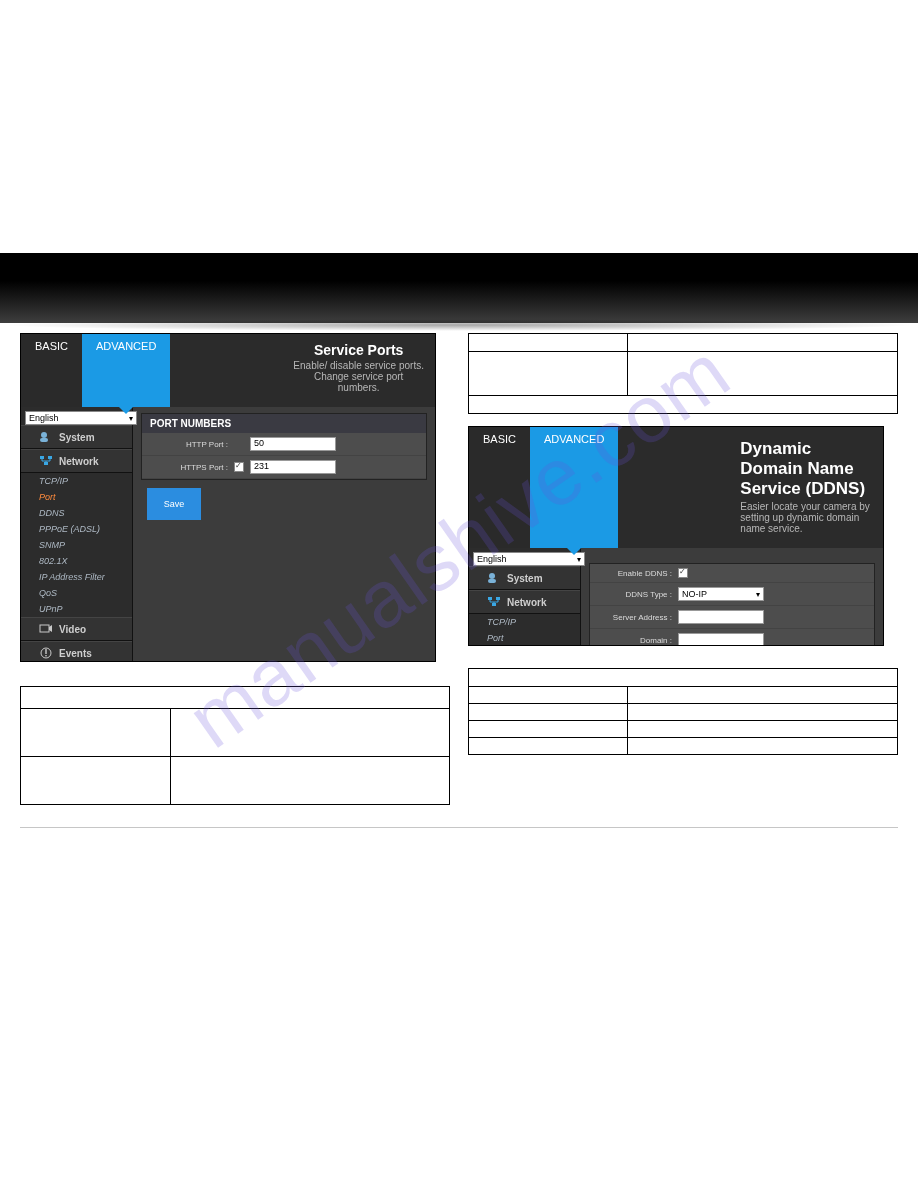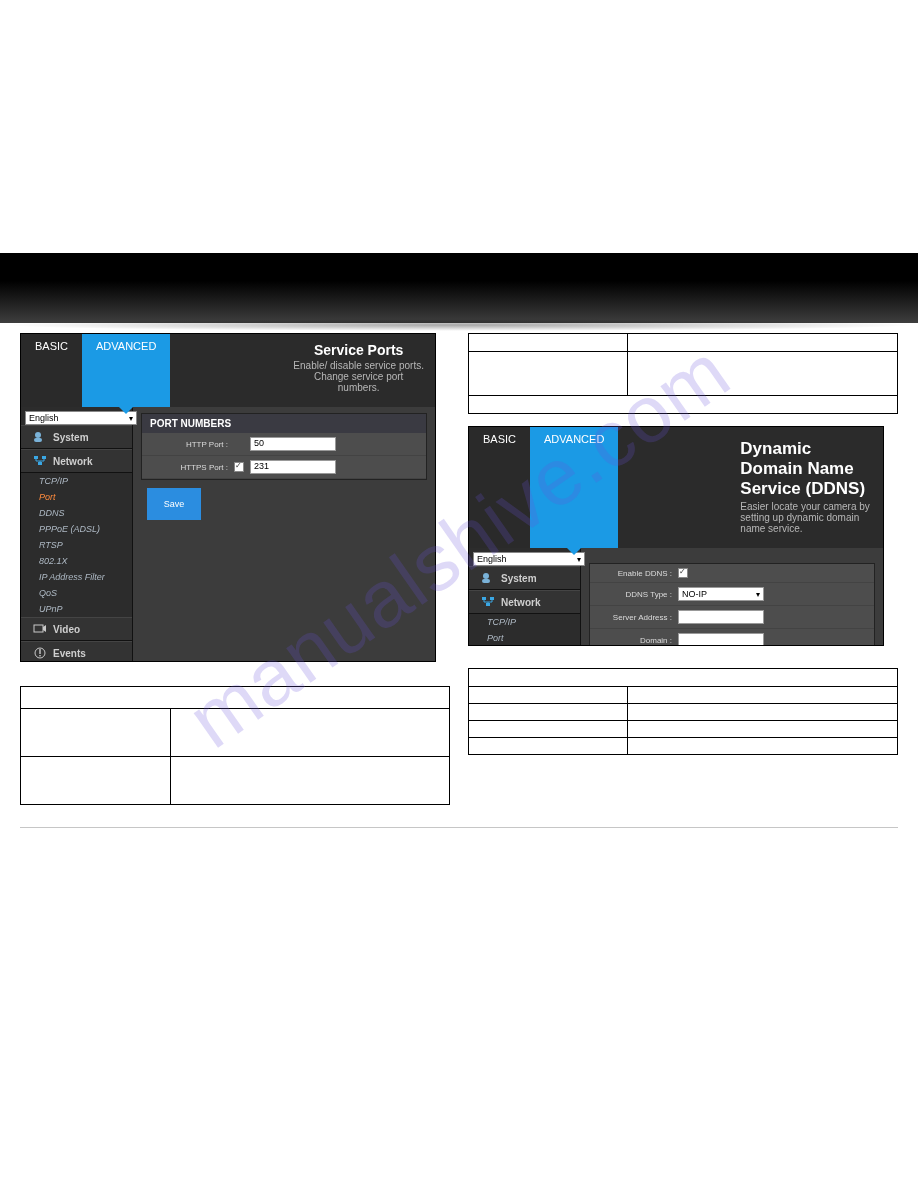--- a/index.html
+++ b/index.html
@@ -18,21 +18,21 @@
   .shot1 { width: 416px; height: 329px; margin-top: 10px; }
   .shot2 { width: 416px; height: 220px; margin-top: 12px; }
   .tabs { display:flex; background:#2b2b2b; }
   .tab { padding:6px 14px; text-align:center; font-size:11px; color:#fff; }
   .tab.basic { background:#2a2a2a; }
   .tab.adv { background:#1b9ae5; position:relative; }
   .tab.adv::after{content:"";position:absolute;left:50%;bottom:-7px;transform:translateX(-50%);width:0;height:0;border-left:7px solid transparent;border-right:7px solid transparent;border-top:7px solid #1b9ae5;}
   .lang-sel { width:112px; height:14px; background:#fff; margin:4px 0 0 4px; font-size:9px; color:#000; display:flex; justify-content:space-between; align-items:center; padding:0 3px; border:1px solid #888;}
   .lang-sel::after{content:"▾"; font-size:8px;}
   .sidenav { width:112px; background:#2c2c2c; float:left; height:calc(100% - 36px); border-right:1px solid #111;}
-  .sidenav .group { display:flex; align-items:center; gap:6px; padding:5px 12px; background:#333; border-top:1px solid #444; border-bottom:1px solid #111; font-weight:bold; font-size:10px;}
+  .sidenav .group { display:flex; align-items:center; gap:6px; padding:5px 18px; background:#333; border-top:1px solid #444; border-bottom:1px solid #111; font-weight:bold; font-size:10px;}
   .sidenav .group .ic{width:14px;height:12px;display:inline-block;}
   .sidenav .sub { font-size:9px; color:#aeb9c4; padding:3px 6px 3px 18px;font-style:italic; }
   .sidenav .sub.hl { color:#ff8b3d; }
   .sidenav .sub.hl2 { color:#ff8b3d; }
   .main { margin-left:112px; padding:6px 10px; }
   .main h3{ color:#fff; font-size:14px; font-weight:bold; margin:4px 0 2px;}
   .main .desc{ font-size:10px; color:#b7b7b7; margin-bottom:8px;}
   .panel { background:#4d4d4d; border:1px solid #222;}
   .panel .phead{ background:#3a3a42; color:#fff; font-weight:bold; font-size:10px; padding:4px 8px;}
   .frow{ display:flex; align-items:center; padding:4px 6px; gap:6px; border-bottom:1px solid #434343;}
@@ -104,21 +104,21 @@
                     <rect x="9" y="1" width="4" height="3" fill="#3aa7e4"></rect>
                     <rect x="5" y="7" width="4" height="3" fill="#3aa7e4"></rect>
                     <path d="M3 4v2h8V4M7 6v1" stroke="#3aa7e4" stroke-width="1" fill="none"></path>
                   </svg></span>
                 <span>Network</span>
               </div>
             <div class="sub">TCP/IP</div>
             <div class="sub hl">Port</div>
             <div class="sub">DDNS</div>
             <div class="sub">PPPoE (ADSL)</div>
-            <div class="sub">RTSP</div>
+            <div class="sub">SNMP</div>
             <div class="sub">802.1X</div>
             <div class="sub">IP Address Filter</div>
             <div class="sub">QoS</div>
             <div class="sub">UPnP</div>
             <div class="group">
                 <span class="ic"><svg viewBox="0 0 14 12">
                     <rect x="1" y="2" width="9" height="7" fill="none" stroke="#c9c9c9"></rect>
                     <path d="M10 4l3-2v7l-3-2z" fill="#c9c9c9"></path>
                   </svg></span>
                 <span>Video</span>

